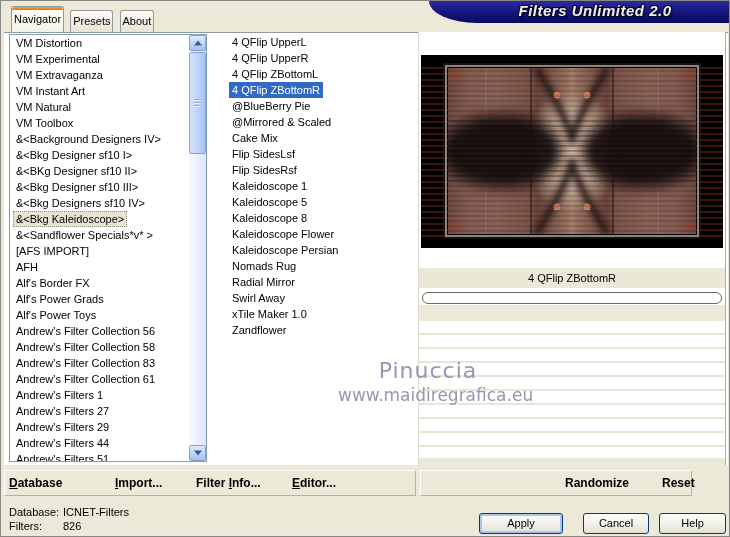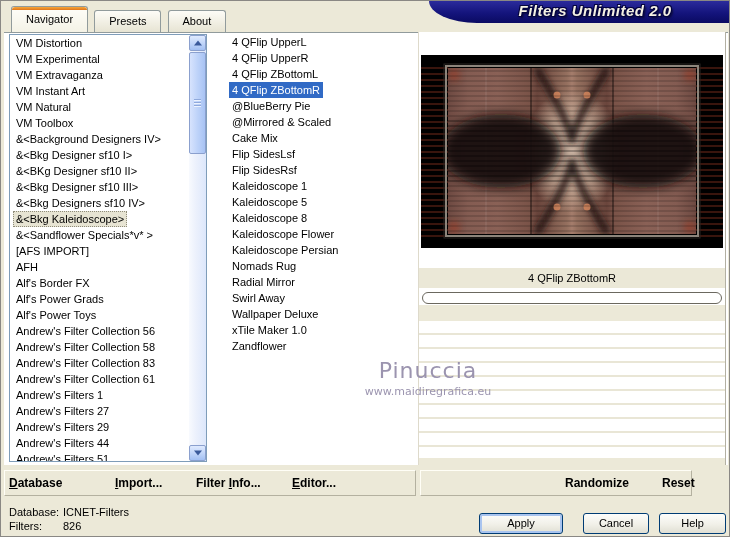--- a/index.html
+++ b/index.html
@@ -10,21 +10,21 @@
   .title-band{position:absolute;top:0;right:0;width:300px;height:22px;
     background:linear-gradient(180deg,#2b2b9c 0%,#14147c 55%,#0a0a62 100%);
     border-bottom-left-radius:48px 22px;}
   .title-text{position:absolute;top:1px;left:40px;right:8px;text-align:center;
     font-style:italic;font-weight:bold;font-size:15px;letter-spacing:.5px;color:#f4f1e3;
     text-shadow:1px 1px 0 #04043e,-1px -1px 0 #04043e,1px -1px 0 #04043e,-1px 1px 0 #04043e,2px 2px 2px rgba(0,0,0,.55);}
 
   
   .tabs{position:absolute;top:5px;left:10px;height:26px;}
   .tab{display:inline-block;vertical-align:bottom;border:1px solid #919b9c;border-bottom:none;
-    border-radius:3px 3px 0 0;padding:0 14px;text-align:center;cursor:default;position:relative;}
+    border-radius:3px 3px 0 0;padding:0 2px;text-align:center;cursor:default;position:relative;}
   .tab.active{height:25px;line-height:24px;background:linear-gradient(180deg,#fefef9,#f4f2e6);z-index:5;}
   .tab.active::before{content:"";position:absolute;left:0;right:0;top:0;height:3px;border-radius:3px 3px 0 0;
     background:linear-gradient(180deg,#f6a73c,#e0751a);}
   .tab.inactive{height:21px;line-height:20px;margin-left:3px;background:linear-gradient(180deg,#fdfcf7,#e7e4d3);}
 
   
   .content{position:absolute;left:3px;top:31px;width:724px;height:433px;background:#fff;border-top:1px solid #919b9c;box-sizing:border-box;}
 
   
   .listbox{position:absolute;background:#fff;}
@@ -65,21 +65,21 @@
     border:1px solid #6b685f;border-radius:6px;box-sizing:content-box;}
   .strip2{position:absolute;left:0;top:273px;width:306px;height:16px;background:#ece9d8;}
   .param-rows{position:absolute;left:0;top:289px;width:306px;height:138px;
     background:repeating-linear-gradient(180deg,#fff 0 12px,#e9e6d6 12px 14px);}
   .bottom-strip{position:absolute;left:0;top:426px;width:306px;height:7px;background:#ece9d8;}
 
   
   .watermark{position:absolute;left:337px;top:357px;width:180px;text-align:center;z-index:8;
     color:#9b94af;font-family:"DejaVu Sans",sans-serif;pointer-events:none;}
   .watermark .wm1{font-size:22px;letter-spacing:1px;}
-  .watermark .wm2{font-size:11px;margin-top:2px;}
+  .watermark .wm2{font-size:17px;margin-top:2px;}
 
   
   .toolbar-sec{position:absolute;top:469px;height:26px;background:#ece9d8;box-sizing:border-box;
     border-top:1px solid #fffef6;border-left:1px solid #fffef6;border-right:1px solid #b4b1a0;border-bottom:1px solid #b4b1a0;}
   .toolbar-left{left:3px;width:412px;}
   .toolbar-right{left:419px;width:272px;}
   .tb-item{position:absolute;top:0;height:24px;line-height:24px;font-size:12px;font-weight:bold;cursor:default;}
   .accel{text-decoration:underline;}
   .tb-database{left:4px;}  .tb-import{left:110px;}  .tb-filterinfo{left:191px;}  .tb-editor{left:287px;}
   .tb-randomize{left:144px;} .tb-reset{left:241px;}
@@ -256,23 +256,20 @@
         <span class="item-text">Kaleidoscope Persian</span>
       </div>
       <div class="row">
         <span class="item-text">Nomads Rug</span>
       </div>
       <div class="row">
         <span class="item-text">Radial Mirror</span>
       </div>
       <div class="row">
         <span class="item-text">Swirl Away</span>
-      </div>
-      <div class="row">
-        <span class="item-text">Wallpaper Deluxe</span>
       </div>
       <div class="row">
         <span class="item-text">xTile Maker 1.0</span>
       </div>
       <div class="row">
         <span class="item-text">Zandflower</span>
       </div>
     </div>
 
   <div class="right-panel">

